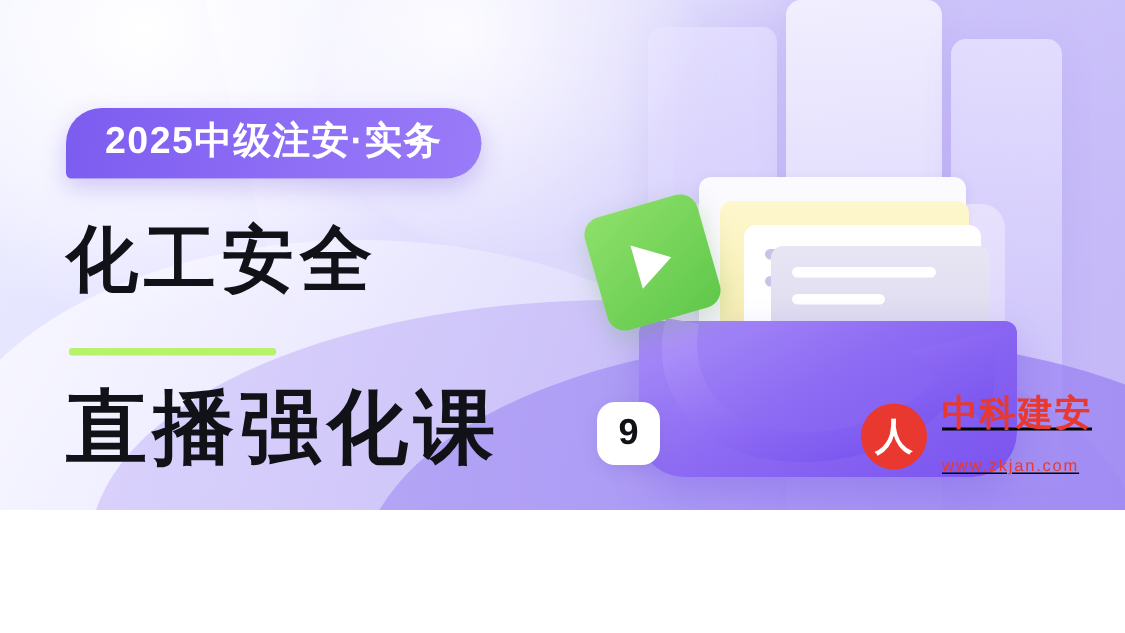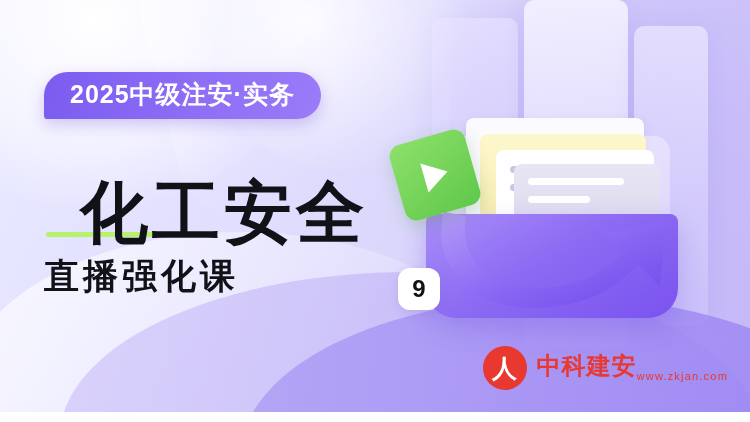--- a/index.html
+++ b/index.html
@@ -3,21 +3,21 @@
 <meta charset="utf-8">
 <style>
   html, body {
     margin: 0;
     padding: 0;
     background: #ffffff;
   }
   #stage {
     position: relative;
     width: 750px;
-    height: 412px;
+    height: 340px;
     overflow: hidden;
     font-family: "Liberation Sans", sans-serif;
     background: linear-gradient(115deg, #e9eaff 0%, #e3e1ff 28%, #dcd8fc 52%, #cfc6fa 74%, #c4b8f7 100%);
   }
 
   
   .bg-layer { position: absolute; inset: 0; overflow: hidden; }
 
   .glow-top-left {
     position: absolute;
@@ -99,22 +99,22 @@
   
   .headline {
     position: absolute;
     left: 44px;
     color: #111118;
     font-weight: bold;
     letter-spacing: 4px;
     line-height: 1;
     white-space: nowrap;
   }
-  .headline.line1 { top: 178px; font-size: 68px; margin-left: 36px; }
-  .headline.line2 { top: 258px; font-size: 35px; }
+  .headline.line1 { top: 150px; font-size: 48px; }
+  .headline.line2 { top: 258px; font-size: 54px; }
 
   .underline-accent {
     position: absolute;
     left: 46px; top: 232px;
     width: 138px; height: 5px;
     background: #b8f26a;
     border-radius: 2px;
   }
 
   .episode-badge {
@@ -202,21 +202,21 @@
     border-radius: 50%;
     background: #e8382f;
     display: flex;
     align-items: center;
     justify-content: center;
     color: #ffffff;
     font-size: 25px;
     font-weight: bold;
     font-family: "Liberation Serif", serif;
   }
-  .logo-text { display: flex; line-height: 1.05; }
+  .logo-text { display: flex; flex-direction: column; line-height: 1.05; text-decoration: underline; }
   .logo-name {
     color: #e8382f;
     font-size: 24px;
     font-weight: bold;
     letter-spacing: 1px;
   }
   .logo-url {
     color: #e8382f;
     font-size: 11px;
     letter-spacing: 1.2px;

